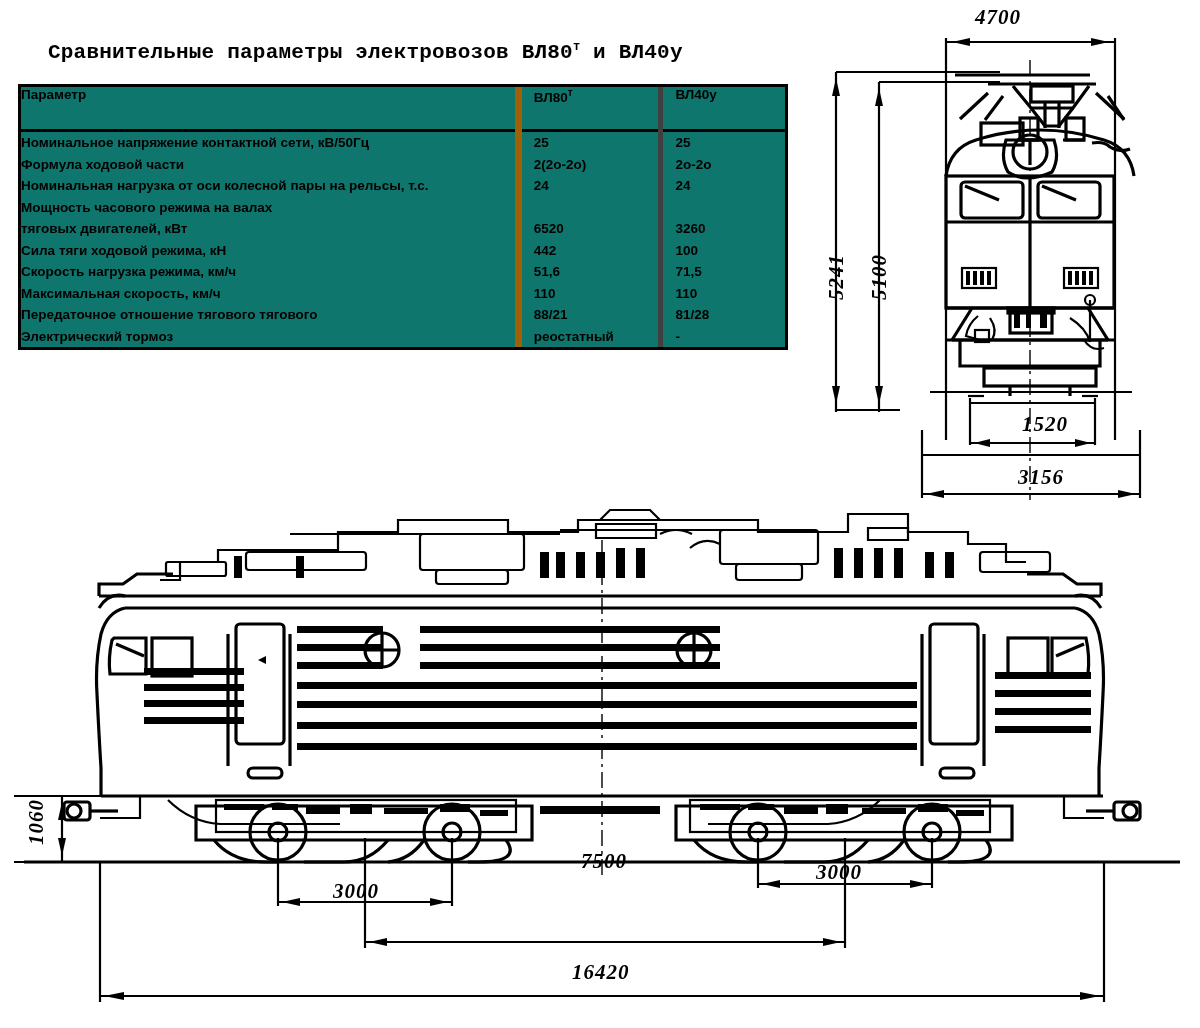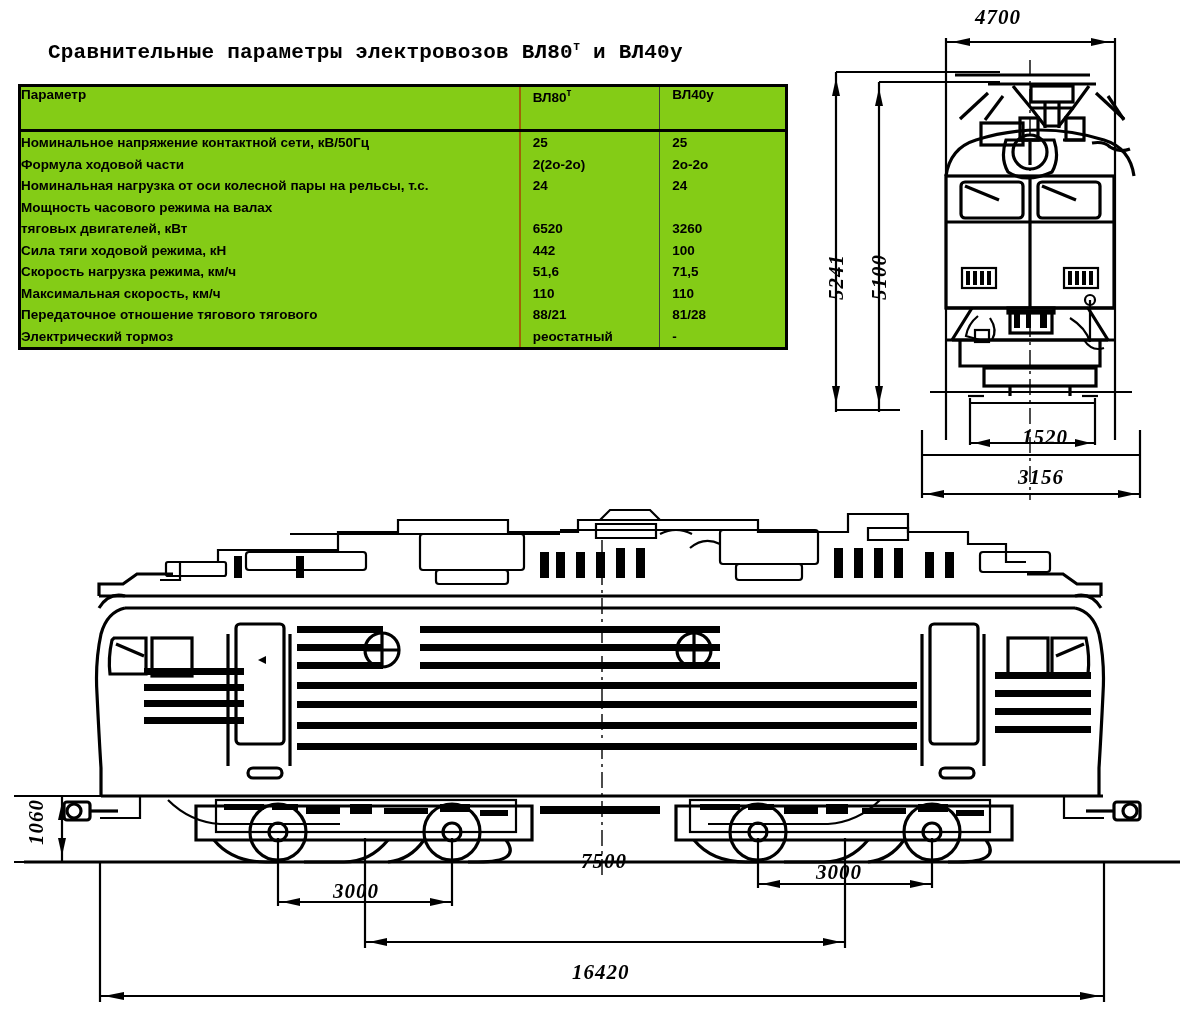--- a/index.html
+++ b/index.html
@@ -6,29 +6,29 @@
   body{width:1200px;height:1028px;position:relative;overflow:hidden;
        font-family:"Liberation Sans",sans-serif;color:#000;}
 
   
   #title{position:absolute;left:48px;top:40px;width:760px;
          font-size:21px;font-weight:bold;letter-spacing:.2px;font-family:Liberation Mono, monospace;}
   #title sup{font-size:12px;vertical-align:super;}
 
   
   #spec-table{position:absolute;left:18px;top:84px;width:770px;
-              border:3px solid #000;box-sizing:border-box;background:#84cc16;}
+              border:3px solid #000;box-sizing:border-box;background:#0f766e;}
   #spec-table table{border-collapse:collapse;width:100%;}
   #spec-table th,#spec-table td{text-align:left;vertical-align:top;
       font-size:13.5px;font-weight:bold;padding:0;}
   .hdr-row th{height:42px;vertical-align:middle;border-bottom:3px solid #000;
               padding:0 0 0 12px;}
   .c-param{width:512px;}
-  .c-v1{width:134px;border-left:2px solid #a16207;padding-left:12px!important;margin-top:21px;}
-  .c-v2{width:124px;border-left:1px solid #404040;padding-left:12px!important;}
+  .c-v1{width:134px;border-left:7px solid #a16207;padding-left:12px!important;margin-top:21px;}
+  .c-v2{width:124px;border-left:5px solid #404040;padding-left:12px!important;}
   .body-cell{padding-top:10px;padding-bottom:14px;}
   .body-cell .line{height:21.5px;line-height:21.5px;white-space:nowrap;}
   .body-cell .line.blank{visibility:hidden;}
   .pad-l{padding-left:12px;}
 
   
   .dim{position:absolute;font-family:"Liberation Serif",serif;
        font-style:italic;font-weight:bold;font-size:21px;letter-spacing:1px;
        white-space:nowrap;}
   .dim.v{transform-origin:0 0;}
@@ -93,21 +93,21 @@
         <div class="line">-</div>
       </td>
     </tr>
   </tbody>
     </table>
 </div>
 
 <div class="dim" style="left:975px;top:5px;">4700</div>
 <div class="dim v" style="left:824px;top:300px;transform:rotate(-90deg);">5241</div>
 <div class="dim v" style="left:867px;top:300px;transform:rotate(-90deg);">5100</div>
-<div class="dim" style="left:1022px;top:412px;margin-top:13px;">1520</div>
+<div class="dim" style="left:1022px;top:412px;">1520</div>
 <div class="dim" style="left:1018px;top:465px;">3156</div>
 
 <div class="dim v" style="left:24px;top:845px;transform:rotate(-90deg);">1060</div>
 <div class="dim" style="left:333px;top:879px;">3000</div>
 <div class="dim" style="left:816px;top:860px;">3000</div>
 <div class="dim" style="left:581px;top:849px;">7500</div>
 <div class="dim" style="left:572px;top:960px;">16420</div>
 
 <svg viewBox="0 0 1200 1028" xmlns="http://www.w3.org/2000/svg">
 

